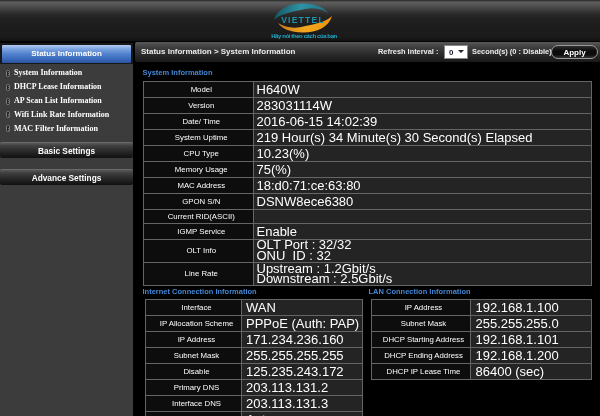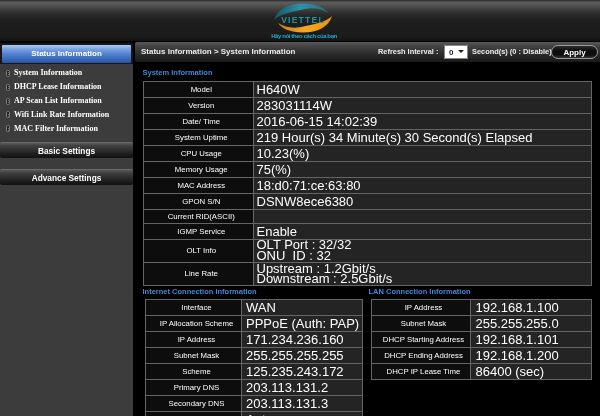--- a/index.html
+++ b/index.html
@@ -138,21 +138,21 @@
         </tr>
     <tr>
           <td class="l">Date/ Time</td>
           <td class="v">2016-06-15 14:02:39</td>
         </tr>
     <tr>
           <td class="l">System Uptime</td>
           <td class="v">219 Hour(s) 34 Minute(s) 30 Second(s) Elapsed</td>
         </tr>
     <tr>
-          <td class="l">CPU Usage</td>
+          <td class="l">CPU Type</td>
           <td class="v">10.23(%)</td>
         </tr>
     <tr>
           <td class="l">Memory Usage</td>
           <td class="v">75(%)</td>
         </tr>
     <tr>
           <td class="l">MAC Address</td>
           <td class="v">18:d0:71:ce:63:80</td>
         </tr>
@@ -196,29 +196,29 @@
         </tr>
     <tr>
           <td class="l">IP Address</td>
           <td class="v">171.234.236.160</td>
         </tr>
     <tr>
           <td class="l">Subnet Mask</td>
           <td class="v">255.255.255.255</td>
         </tr>
     <tr>
-          <td class="l">Scheme</td>
+          <td class="l">Disable</td>
           <td class="v">125.235.243.172</td>
         </tr>
     <tr>
           <td class="l">Primary DNS</td>
           <td class="v">203.113.131.2</td>
         </tr>
     <tr>
-          <td class="l">Secondary DNS</td>
+          <td class="l">Interface DNS</td>
           <td class="v">203.113.131.3</td>
         </tr>
     <tr>
           <td class="l">DNS Type</td>
           <td class="v">Auto</td>
         </tr>
   </tbody>
     </table>
 
   <div class="title" style="left:368.5px; top:287px;text-align:right;">LAN Connection Information</div>

